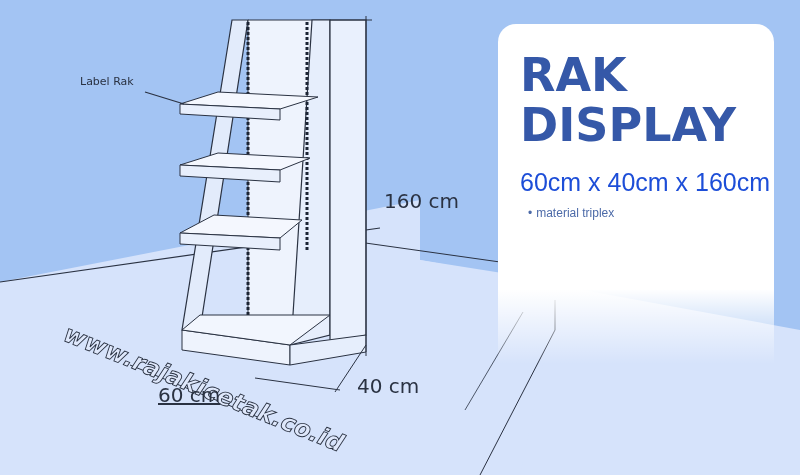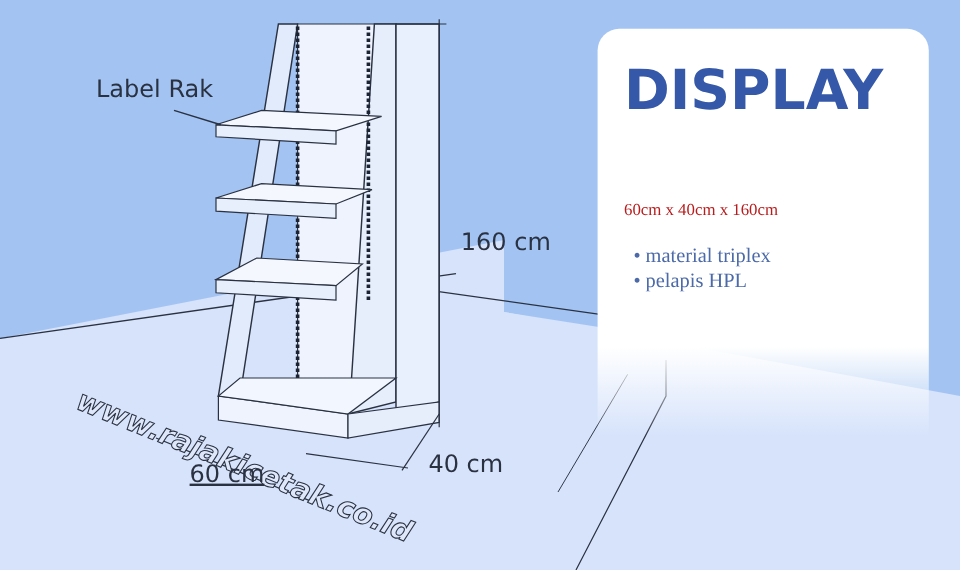--- a/index.html
+++ b/index.html
@@ -1,26 +1,26 @@
 <!DOCTYPE html>
 <html><head>
 <meta charset="utf-8">
 <style>
   html,body{margin:0;padding:0;}
   body{width:800px;height:475px;overflow:hidden;position:relative;background:#a3c4f3;font-family:"Liberation Sans",sans-serif;}
   #scene{position:absolute;left:0;top:0;width:800px;height:475px;}
   .card{position:absolute;left:498px;top:24px;width:276px;height:340px;border-radius:18px 18px 0 0;
         background:linear-gradient(to bottom,#ffffff 0%,#ffffff 78%,rgba(255,255,255,0.0) 100%);}
   .title{position:absolute;left:520px;top:50px;color:#3558a8;font-family:"DejaVu Sans",sans-serif;font-weight:bold;font-size:46px;line-height:50px;letter-spacing:0px;}
-  .dims{position:absolute;left:520px;top:168px;color:#b91c1c;font-size:14px;font-family:Liberation Serif, serif;}
-  .feat{position:absolute;left:528px;top:203px;margin:0;padding:0;list-style:none;color:#4c6aa8;font-size:17px;font-family:Liberation Serif, serif;}
+  .dims{position:absolute;left:520px;top:168px;color:#1d4ed8;font-size:25px;font-family:Liberation Sans, sans-serif;}
+  .feat{position:absolute;left:528px;top:203px;margin:0;padding:0;list-style:none;color:#4c6aa8;font-size:12px;font-family:Liberation Sans, sans-serif;}
   .feat li{height:20.5px;line-height:20.5px;}
   .feat li::before{content:"•";margin-right:4px;}
   .lbl{position:absolute;color:#2a3242;font-family:"DejaVu Sans",sans-serif;font-size:20px;}
-  .lblrak{left:80px;top:62px;font-size:20px;}
+  .lblrak{left:80px;top:75px;font-size:11px;}
   .h160{left:384px;top:189px;}
   .d40{left:357px;top:374px;}
   .w60{left:158px;top:383px;text-decoration:underline;}
 </style>
 </head>
 <body>
 
 <svg id="scene" viewBox="0 0 800 475" xmlns="http://www.w3.org/2000/svg">
 
   <polygon points="0,282 420,200 420,260 800,330 800,475 0,475" fill="#d6e3fb"></polygon>
@@ -61,24 +61,24 @@
   <line x1="330" y1="20" x2="372" y2="20" stroke="#2a3242" stroke-width="1"></line>
   <line x1="366" y1="345" x2="335" y2="392" stroke="#2a3242" stroke-width="1"></line>
   <line x1="130" y1="365" x2="260" y2="418" stroke="#2a3242" stroke-width="1"></line>
   <line x1="255" y1="378" x2="340" y2="390" stroke="#2a3242" stroke-width="1"></line>
 
   <text x="62" y="340" transform="rotate(22 62 340)" font-family="DejaVu Sans, sans-serif" font-size="24" font-style="italic" font-weight="bold" fill="#dfe8fb" stroke="#2a3242" stroke-width="0.9">www.rajakicetak.co.id</text>
 </svg>
 
 <div class="card"></div>
 <div class="title">
+  <div>RAK</div>
   <div>DISPLAY</div>
 </div>
 <div class="dims">60cm x 40cm x 160cm</div>
 <ul class="feat">
   <li>material triplex</li>
-  <li>pelapis HPL</li>
 </ul>
 
 <div class="lbl lblrak">Label Rak</div>
 <div class="lbl h160">160 cm</div>
 <div class="lbl d40">40 cm</div>
 <div class="lbl w60">60 cm</div>
 
 </body></html>

